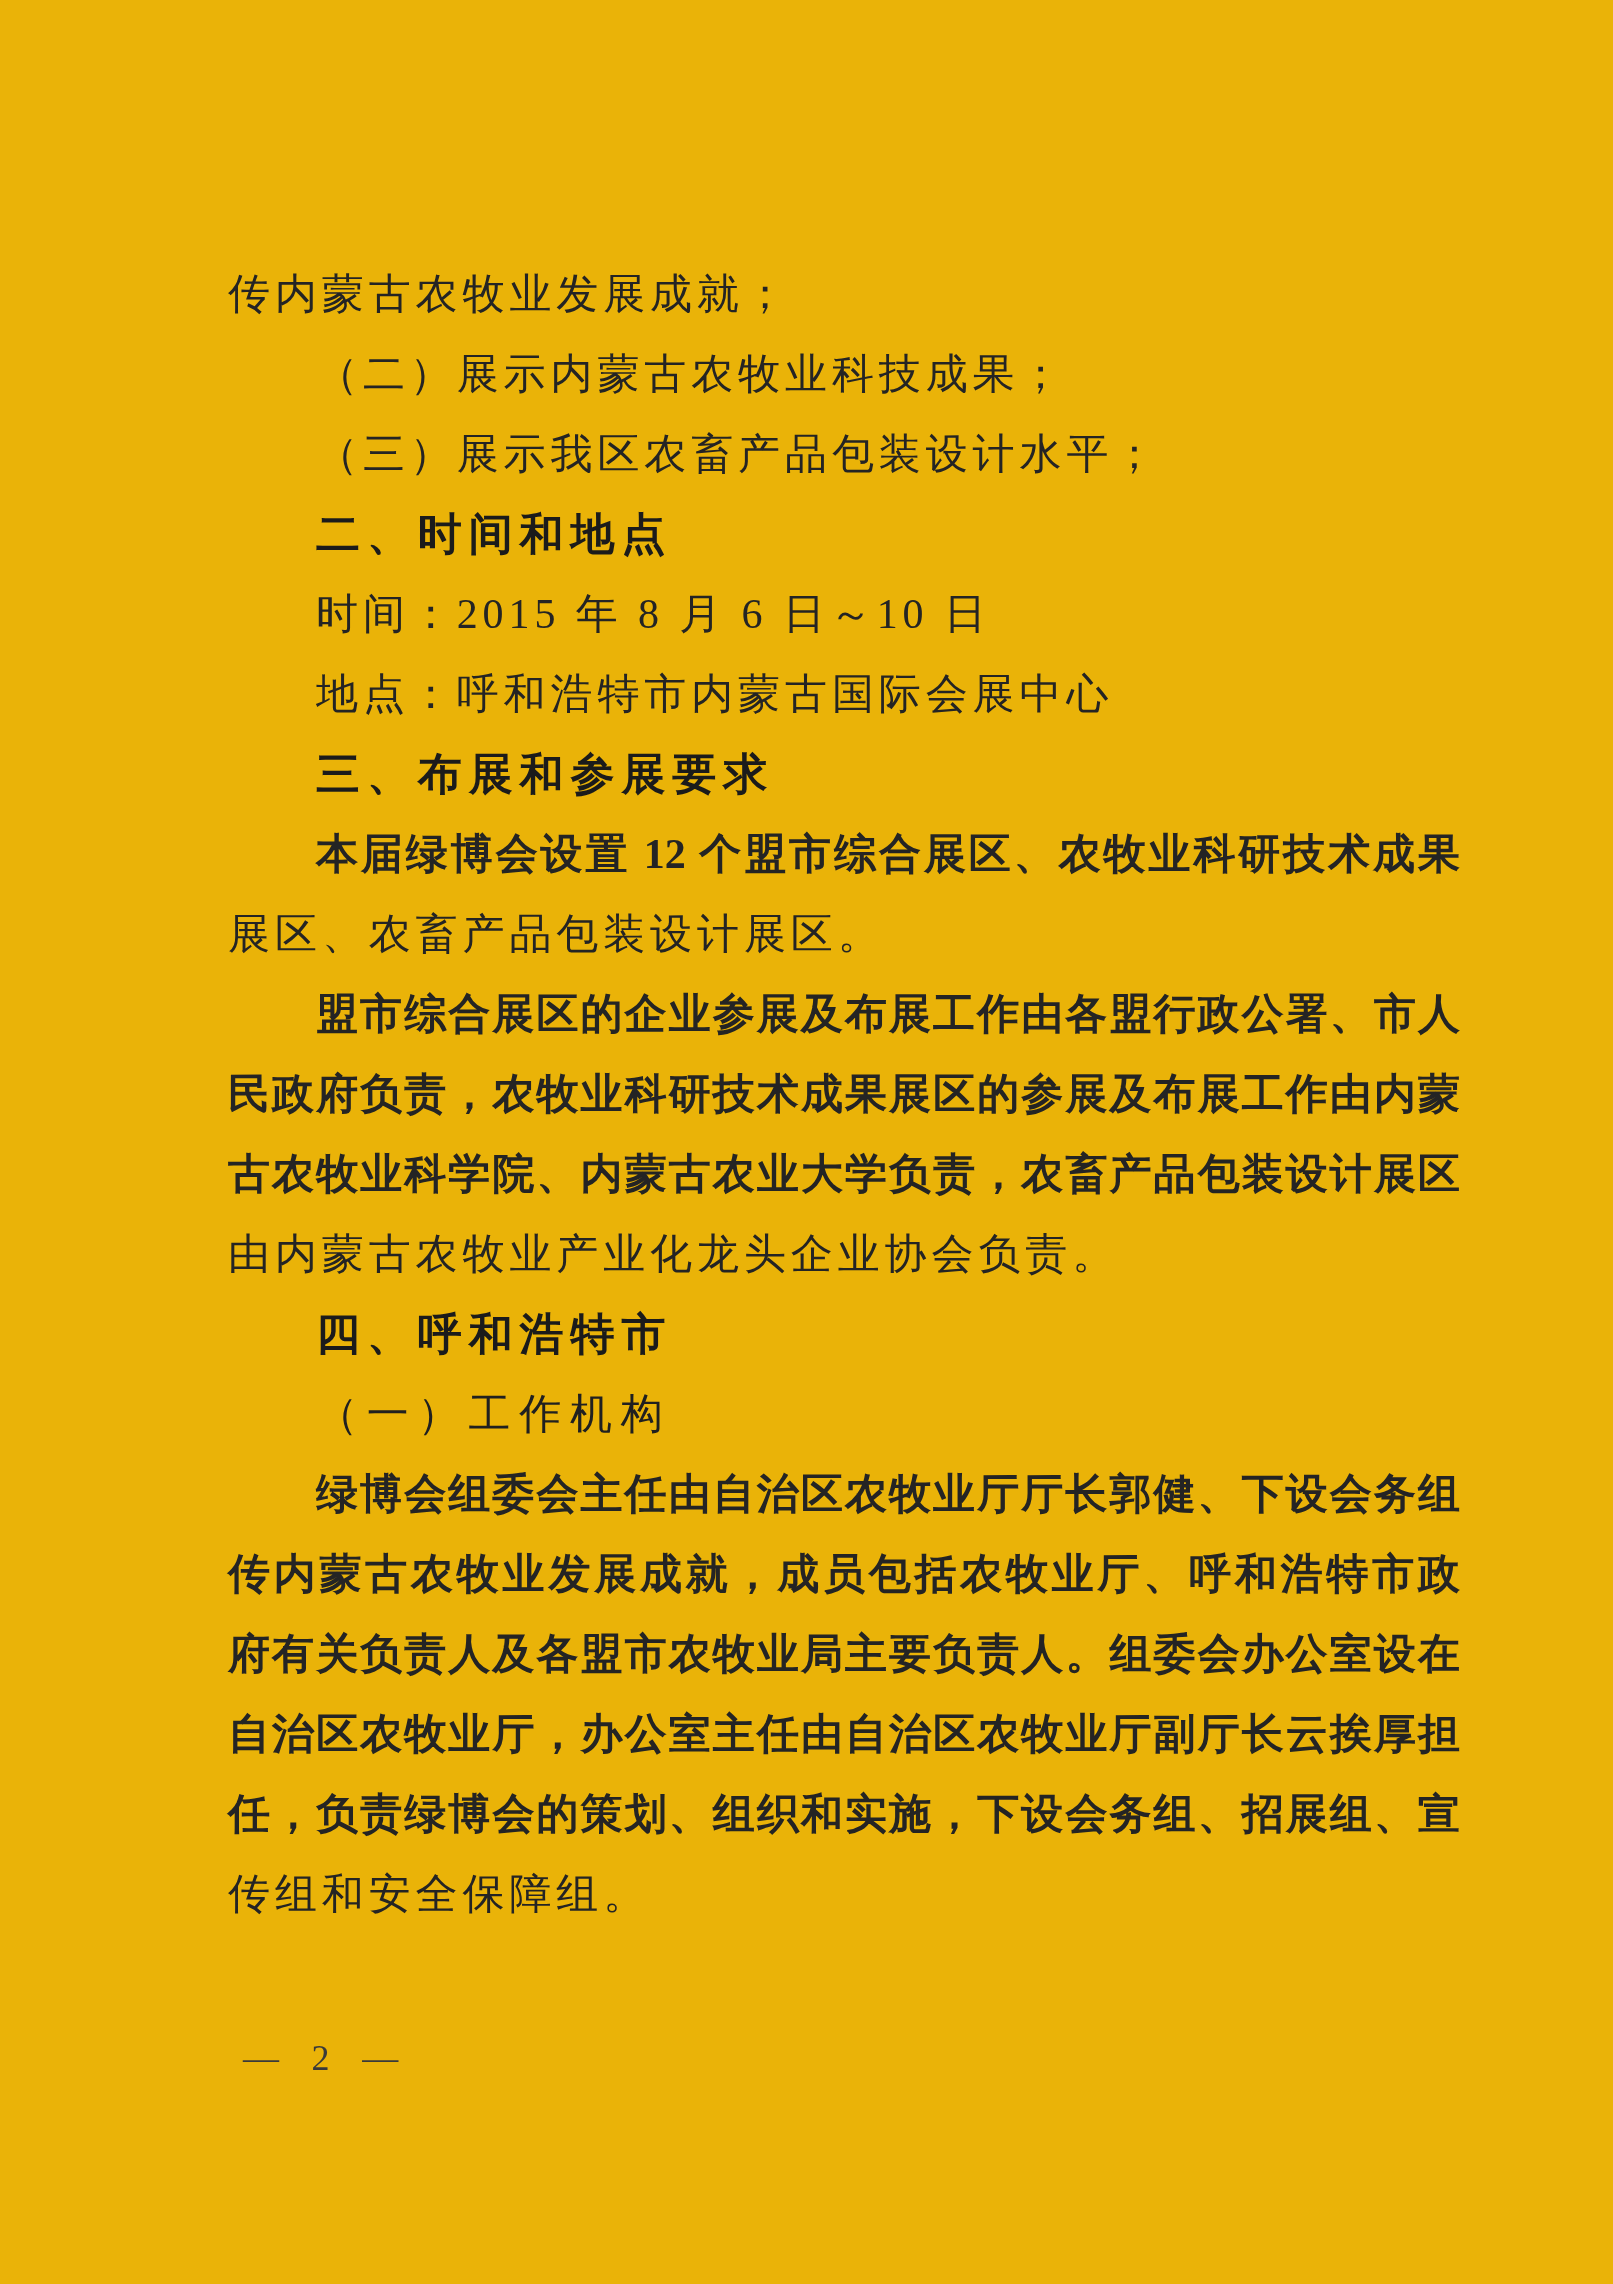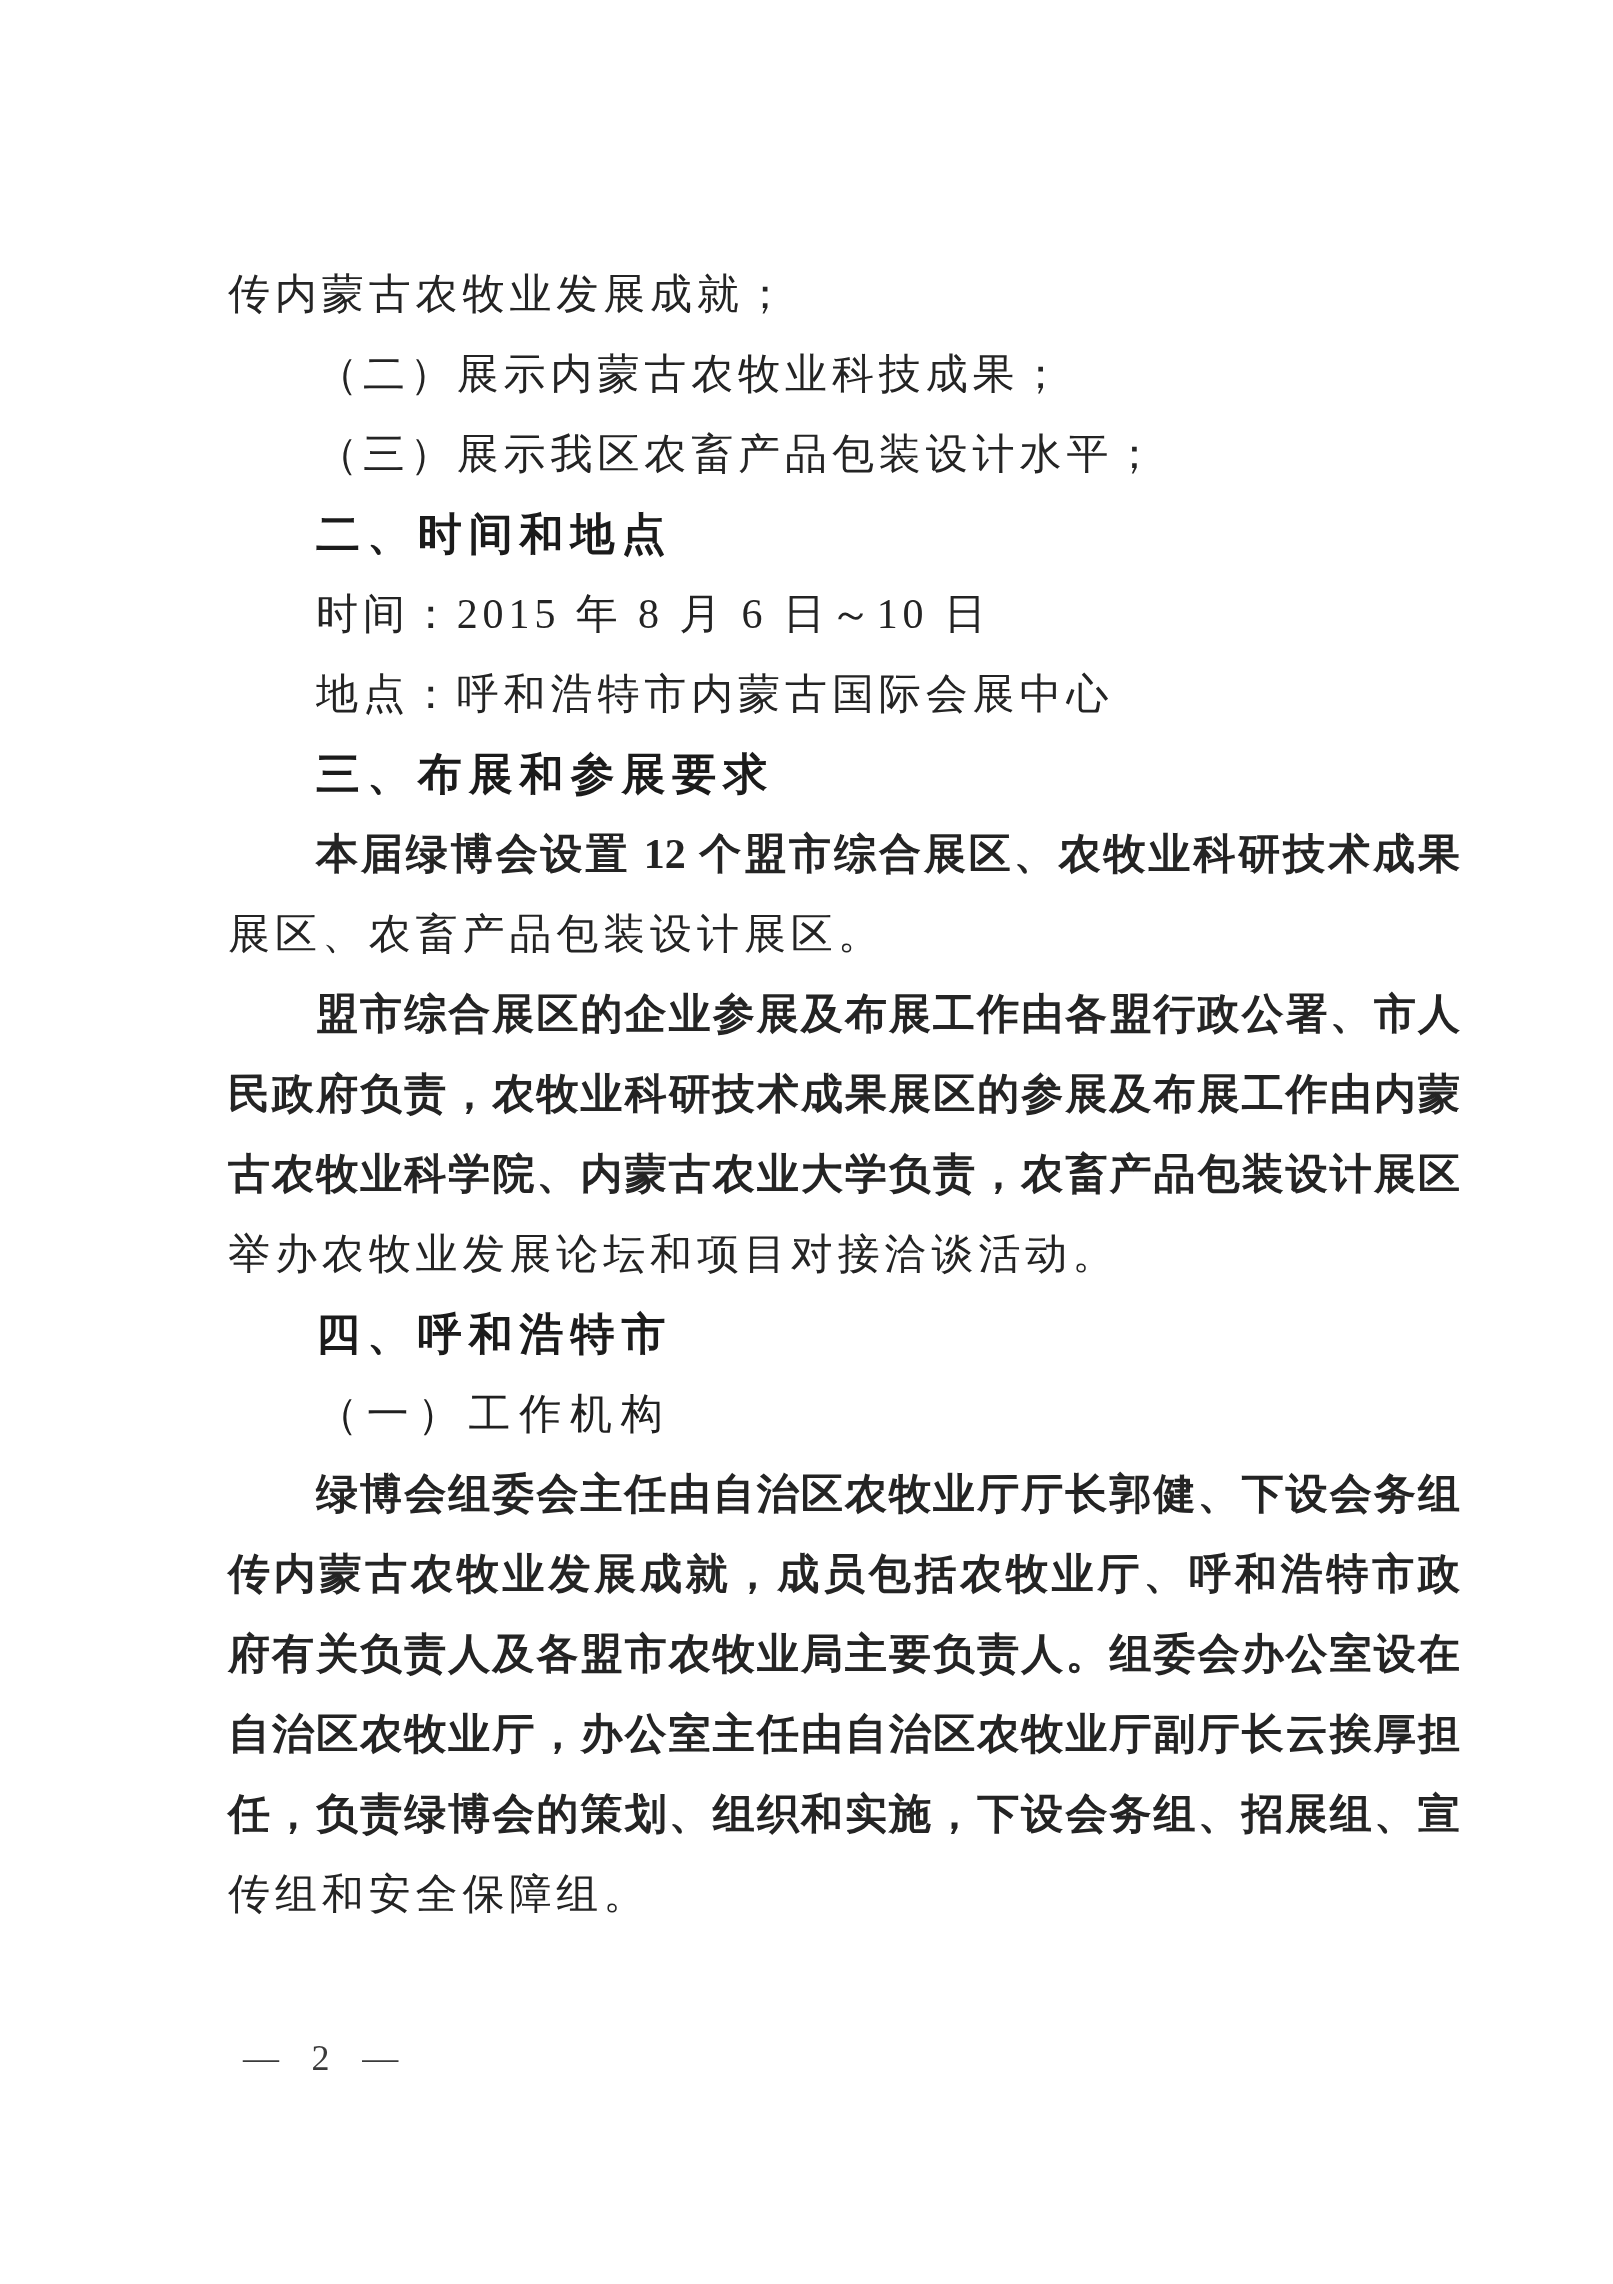--- a/index.html
+++ b/index.html
@@ -5,21 +5,21 @@
   html, body {
     margin: 0;
     padding: 0;
     background: #e8e8e8;
   }
   .page {
     position: relative;
     width: 1613px;
     height: 2285px;
     margin: 0 auto;
-    background: #ffffff;
+    background: #eab308;
     overflow: hidden;
     font-family: "Liberation Serif", "DejaVu Serif", serif;
     color: #222;
   }
   .content {
     position: absolute;
     left: 228px;
     top: 254px;
     width: 1232px;
   }
@@ -76,21 +76,21 @@
     <div class="line indent">时间：2015 年 8 月 6 日～10 日</div>
     <div class="line indent">地点：呼和浩特市内蒙古国际会展中心</div>
 
     <div class="line indent heading">三、布展和参展要求</div>
     <div class="line indent justify">本届绿博会设置 12 个盟市综合展区、农牧业科研技术成果</div>
     <div class="line">展区、农畜产品包装设计展区。</div>
 
     <div class="line indent justify">盟市综合展区的企业参展及布展工作由各盟行政公署、市人</div>
     <div class="line justify">民政府负责，农牧业科研技术成果展区的参展及布展工作由内蒙</div>
     <div class="line justify">古农牧业科学院、内蒙古农业大学负责，农畜产品包装设计展区</div>
-    <div class="line">举办农牧业发展论坛和项目对接洽谈活动。</div>
+    <div class="line">由内蒙古农牧业产业化龙头企业协会负责。</div>
 
     <div class="line indent heading">四、呼和浩特市</div>
     <div class="line indent subheading">（一）工作机构</div>
 
     <div class="line indent justify">绿博会组委会主任由自治区农牧业厅厅长郭健、下设会务组</div>
     <div class="line justify">传内蒙古农牧业发展成就，成员包括农牧业厅、呼和浩特市政</div>
     <div class="line justify">府有关负责人及各盟市农牧业局主要负责人。组委会办公室设在</div>
     <div class="line justify">自治区农牧业厅，办公室主任由自治区农牧业厅副厅长云挨厚担</div>
     <div class="line justify">任，负责绿博会的策划、组织和实施，下设会务组、招展组、宣</div>
     <div class="line">传组和安全保障组。</div>

